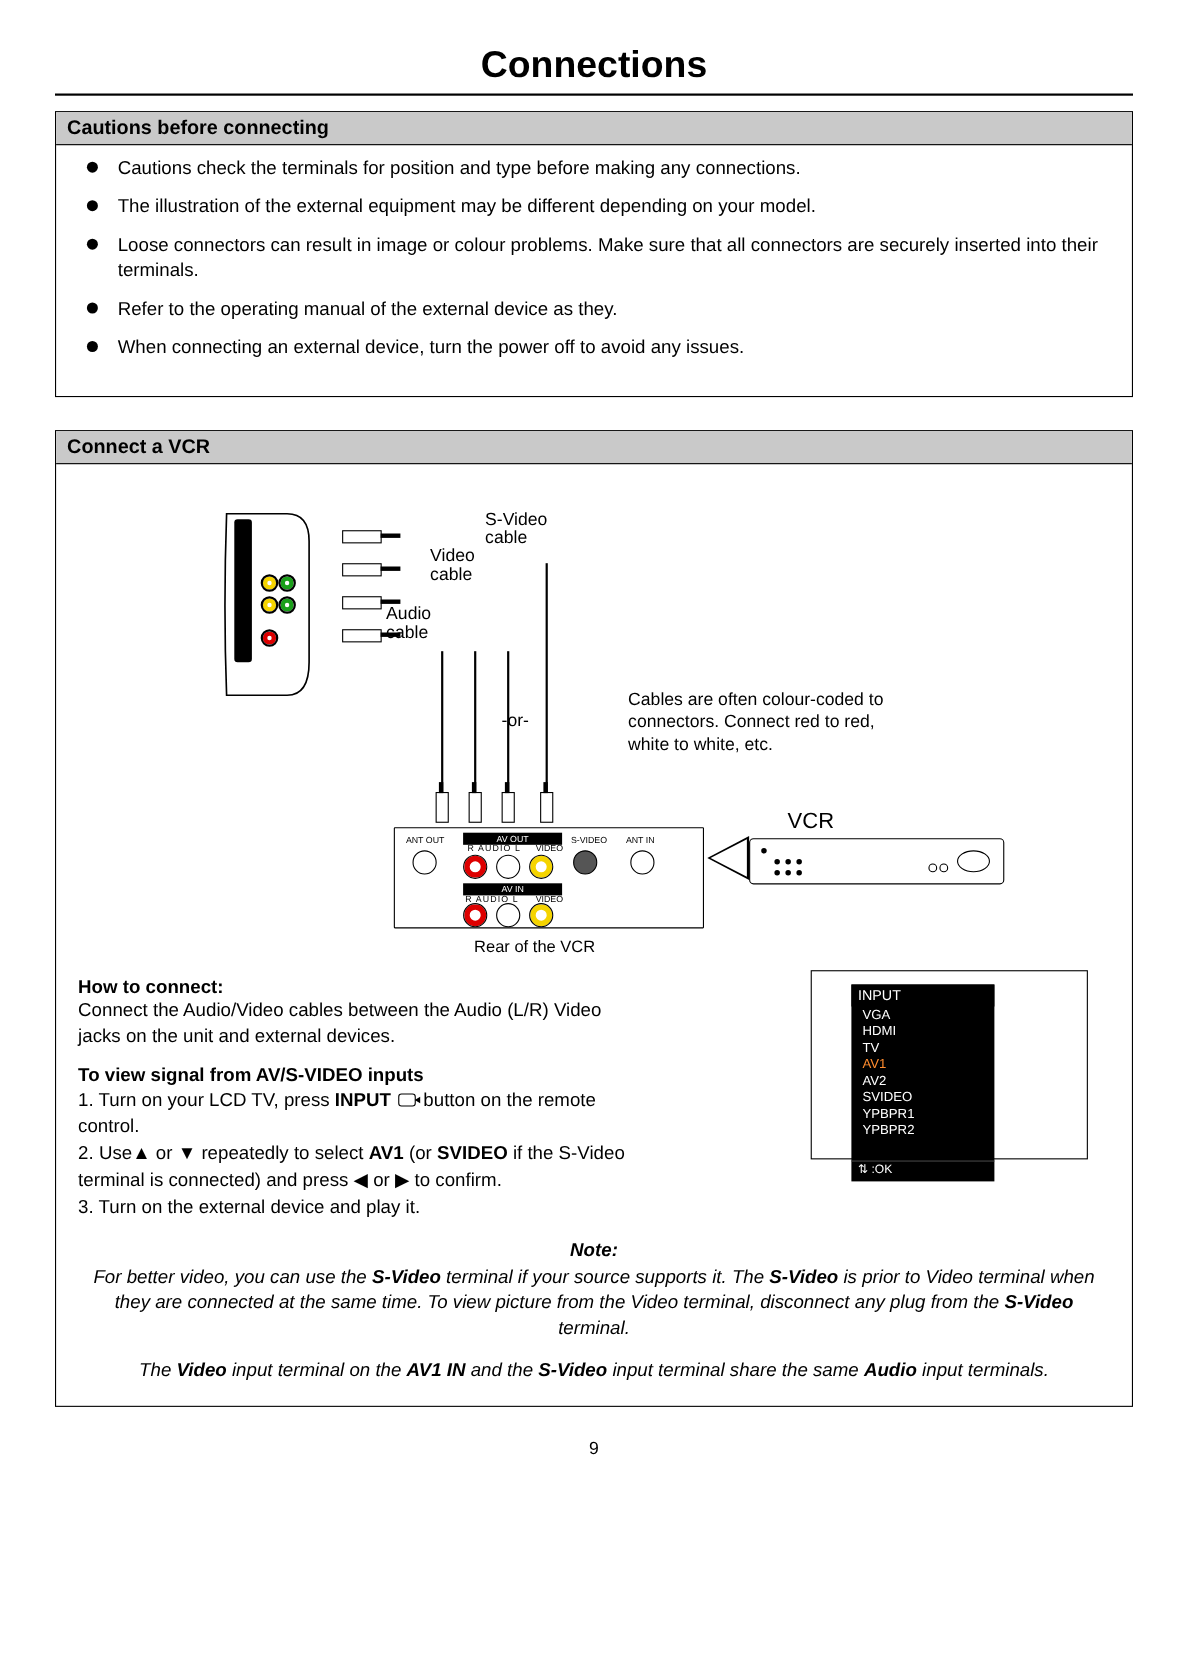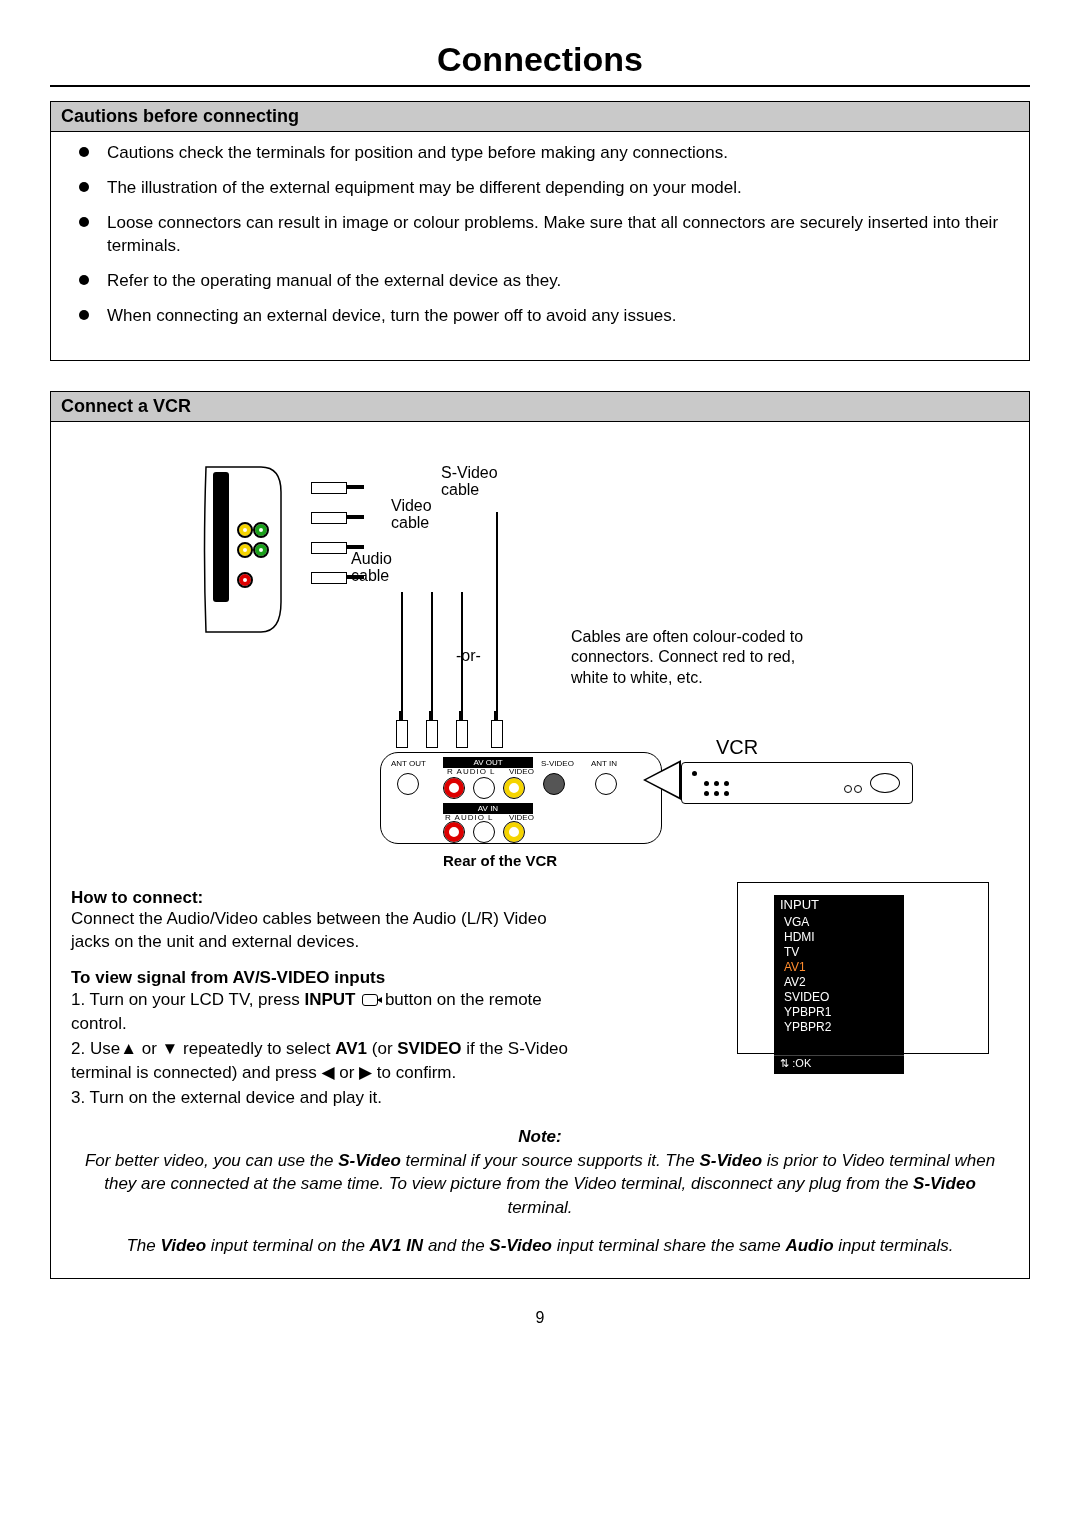--- a/index.html
+++ b/index.html
@@ -97,38 +97,37 @@
     top: 294px;
     font-size: 20px;
   }
   .vcr-box {
     position: absolute;
     left: 287px;
     top: 310px;
     width: 280px;
     height: 90px;
     border: 1.5px solid #000;
-    border-radius: 18px;
+    border-radius: 1px;
     background: #fff;
-    margin-left: 22px;
   }
   .vcr-unit {
     position: absolute;
     left: 610px;
     top: 320px;
     width: 230px;
     height: 40px;
     border: 1.5px solid #000;
     border-radius: 4px;
   }
   .rear-caption {
     position: absolute;
-    left: 372px;
+    left: 360px;
     top: 410px;
-    font-weight: bold;
+    font-weight: normal;
     font-size: 15px;
   }
   .body-text {
     padding: 8px 20px;
     line-height: 1.35;
   }
   .subhead {
     font-weight: bold;
     padding: 6px 20px 0 20px;
   }

